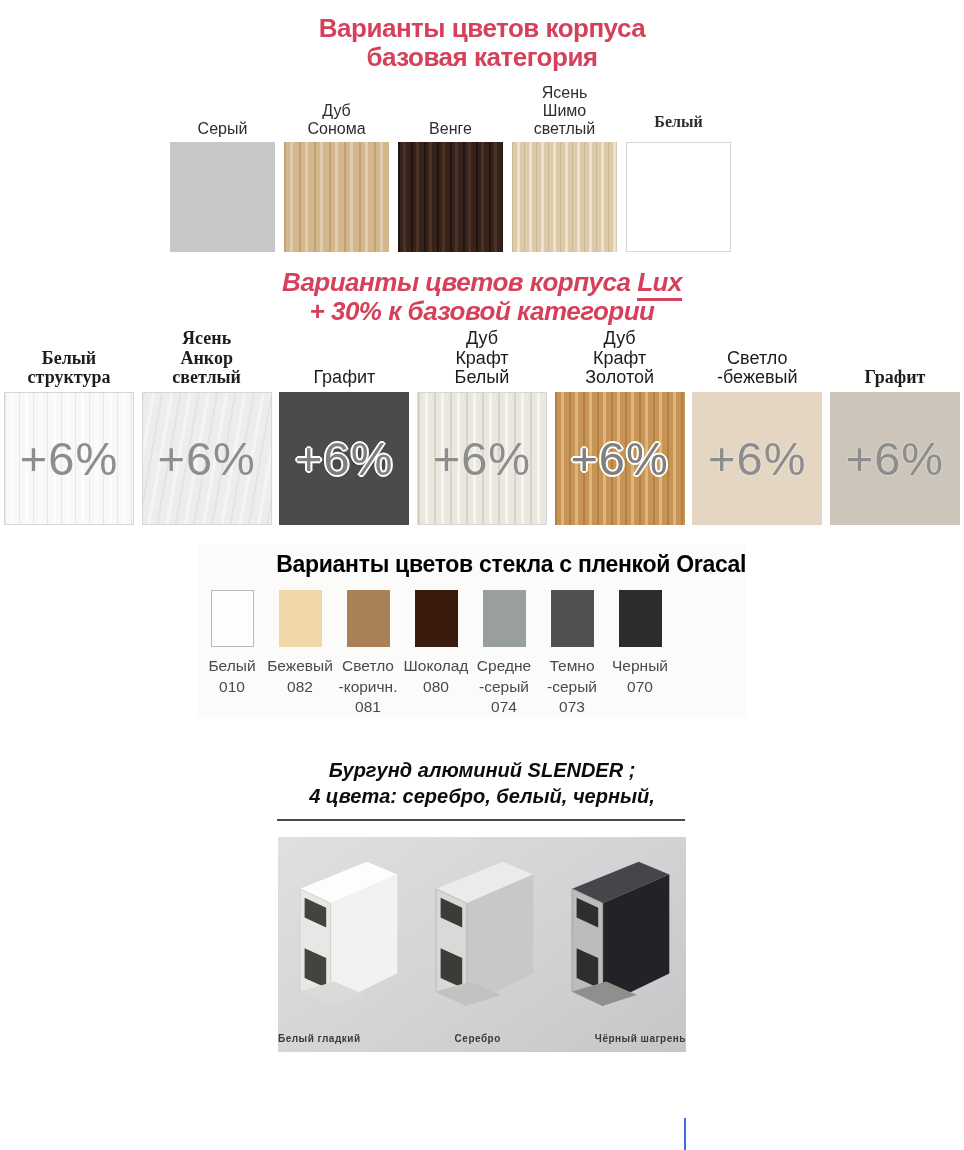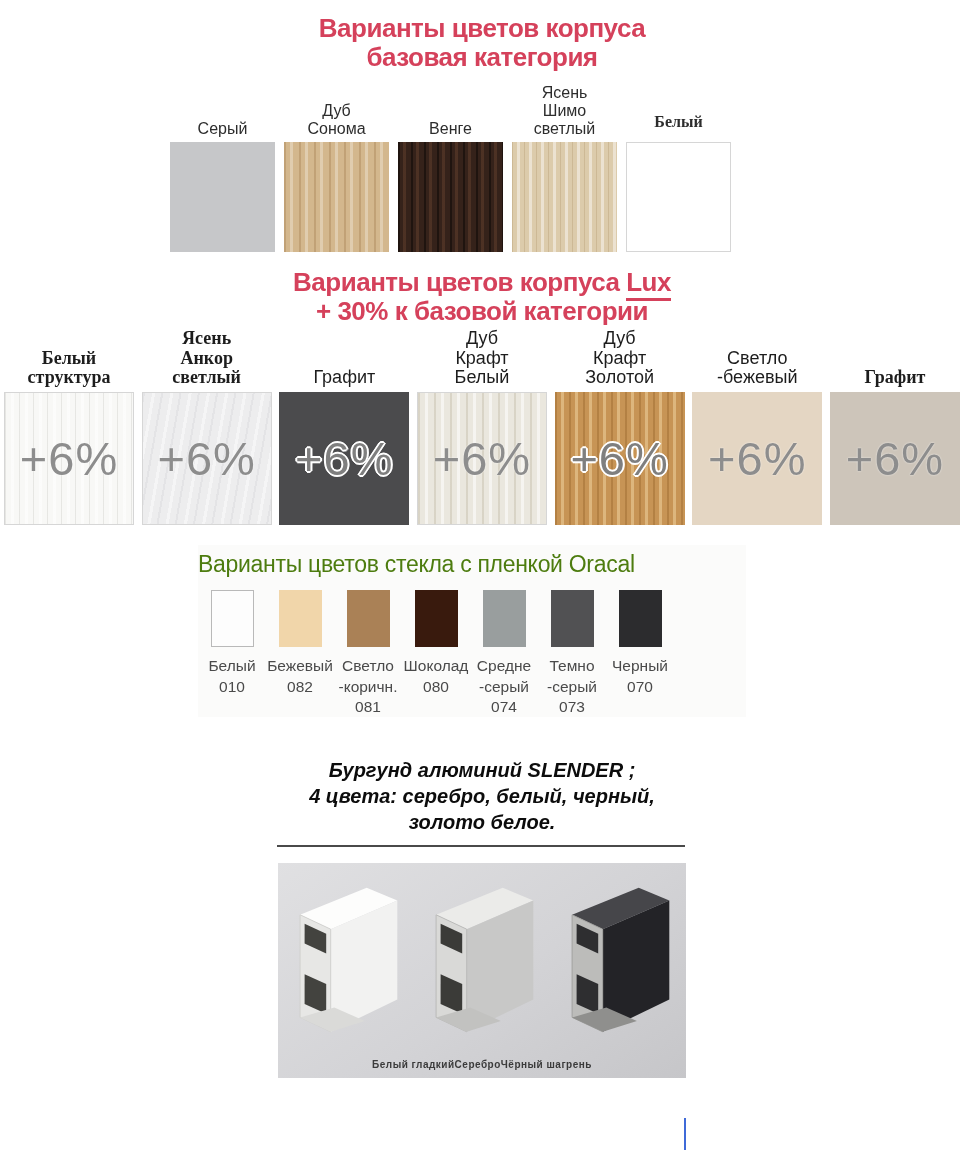--- a/index.html
+++ b/index.html
@@ -8,21 +8,21 @@
     background:#ffffff;
     font-family:"Liberation Sans","DejaVu Sans",sans-serif;
     -webkit-font-smoothing:antialiased;
   }
   
   .big-title{
     text-align:center;font-weight:bold;font-size:26px;line-height:1.12;
     letter-spacing:-0.5px;
   }
   .t1{padding-top:14px;}
-  .t2{margin-top:16px;}
+  .t2{margin-top:16px;font-style:italic;}
   .underlined{border-bottom:3px solid currentColor;padding-bottom:1px;}
   
   .row-base{display:flex;gap:9px;margin:16px 0 0 170px;width:fit-content;}
   .row-base .cell{width:105px;display:flex;flex-direction:column;}
   .row-base .lbl{
     height:54px;display:flex;align-items:flex-end;justify-content:center;
     text-align:center;font-size:16px;line-height:1.1;color:#2d2d2d;
     white-space:pre-line;padding-bottom:5px;box-sizing:border-box;
   }
   .row-base .sw{height:110px;}
@@ -54,21 +54,21 @@
   .tex-sonoma{background-image:repeating-linear-gradient(90deg,rgba(146,105,58,.28) 0 2px,rgba(146,105,58,0) 2px 6px,rgba(255,255,255,.30) 6px 9px,rgba(146,105,58,0) 9px 15px);}
   .tex-wenge{background-image:repeating-linear-gradient(90deg,rgba(0,0,0,.42) 0 2px,rgba(0,0,0,0) 2px 5px,rgba(96,62,44,.55) 5px 8px,rgba(0,0,0,0) 8px 13px);}
   .tex-shimo{background-image:repeating-linear-gradient(90deg,rgba(173,146,103,.32) 0 1px,rgba(0,0,0,0) 1px 5px,rgba(255,255,255,.45) 5px 8px,rgba(0,0,0,0) 8px 12px);}
   .tex-struct{background-image:repeating-linear-gradient(90deg,rgba(185,185,178,.28) 0 1px,rgba(0,0,0,0) 1px 6px,rgba(255,255,255,.55) 6px 9px,rgba(0,0,0,0) 9px 14px);}
   .tex-faint{background-image:repeating-linear-gradient(100deg,rgba(200,200,205,.25) 0 2px,rgba(0,0,0,0) 2px 9px,rgba(255,255,255,.45) 9px 12px,rgba(0,0,0,0) 12px 18px);}
   .tex-kraftw{background-image:repeating-linear-gradient(90deg,rgba(176,167,142,.30) 0 2px,rgba(0,0,0,0) 2px 7px,rgba(255,255,255,.55) 7px 10px,rgba(0,0,0,0) 10px 16px);}
   .tex-gold{background-image:repeating-linear-gradient(90deg,rgba(142,92,34,.35) 0 2px,rgba(0,0,0,0) 2px 6px,rgba(255,233,186,.40) 6px 9px,rgba(0,0,0,0) 9px 14px);}
   
   .oracal{width:548px;margin:20px 0 0 198px;background:#fbfbfa;padding-top:2px;}
   .oracal-title{
-    text-align:left;font-weight:normal;font-size:23px;color:#4d7c0f;
+    text-align:right;font-weight:bold;font-size:23px;color:#000000;
     letter-spacing:-0.3px;margin:4px 0 12px 0;
   }
   .row-oracal{display:flex;}
   .row-oracal .cell{width:68px;display:flex;flex-direction:column;align-items:center;}
   .row-oracal .sw{width:43px;height:57px;}
   .row-oracal .lbl{
     margin-top:9px;text-align:center;font-size:15.5px;line-height:1.3;
     color:#4a4a4a;white-space:pre-line;
   }
   
@@ -78,21 +78,21 @@
   }
   .rule{width:408px;margin:10px 0 0 277px;border:none;border-top:2px solid #4a4a4a;height:0;}
   
   .photo{
     position:relative;width:408px;height:215px;margin:16px 0 0 278px;
     background:linear-gradient(145deg,#e0e0e2 0%,#d3d3d6 55%,#c6c6c9 100%);
   }
   .photo .profiles{display:flex;justify-content:space-around;padding-top:14px;}
   .photo svg{display:block;}
   .captions{
-    position:absolute;left:0;right:0;bottom:8px;display:flex;justify-content:center;
+    position:absolute;left:0;right:0;bottom:8px;display:flex;justify-content:space-between;
   }
   .captions .cap{
     font-size:10px;font-weight:bold;color:#3b3b3b;letter-spacing:0.5px;
   }
   
   .p-white .pf-top{fill:#fdfdfc;} .p-white .pf-face{fill:#f2f2f1;} .p-white .pf-end{fill:#e7e7e5;stroke:#cfcfcd;stroke-width:1;} .p-white .pf-sock{fill:#43433f;} .p-white .pf-flange{fill:#dadad8;}
   .p-silver .pf-top{fill:#ebebe9;} .p-silver .pf-face{fill:#c8c8c7;} .p-silver .pf-end{fill:#d9d9d7;stroke:#b7b7b5;stroke-width:1;} .p-silver .pf-sock{fill:#3b3b38;} .p-silver .pf-flange{fill:#c2c2c0;}
   .p-black .pf-top{fill:#46464a;} .p-black .pf-face{fill:#232327;} .p-black .pf-end{fill:#bcbcba;stroke:#9d9d9b;stroke-width:1;} .p-black .pf-sock{fill:#2e2e30;} .p-black .pf-flange{fill:#8f8f8d;}
   .caret{position:absolute;left:684px;top:1118px;width:2px;height:32px;background:#3f6ad8;}
 </style>
@@ -228,21 +228,20 @@
       <div class="sw" style="background-color: rgb(44, 44, 46);"></div>
       <div class="lbl">Черный
 070</div>
     </div>
   </div>
 </div>
 
 <div class="profile-text">
   <div>Бургунд алюминий SLENDER ;</div>
   <div>4 цвета: серебро, белый, черный,</div>
-  <div>золото белое.</div>
 </div>
 <hr class="rule">
 
 <div class="photo">
   <div class="profiles">
     <svg class="p-white" width="126" height="180" viewBox="0 0 130 200">
       <polygon class="pf-top" points="14,42 88,12 122,26 48,58"></polygon>
       <polygon class="pf-face" points="48,58 122,26 122,136 48,172"></polygon>
       <polygon class="pf-end" points="14,42 48,58 48,172 14,156"></polygon>
       <polygon class="pf-sock" points="19,52 43,63 43,85 19,74"></polygon>

